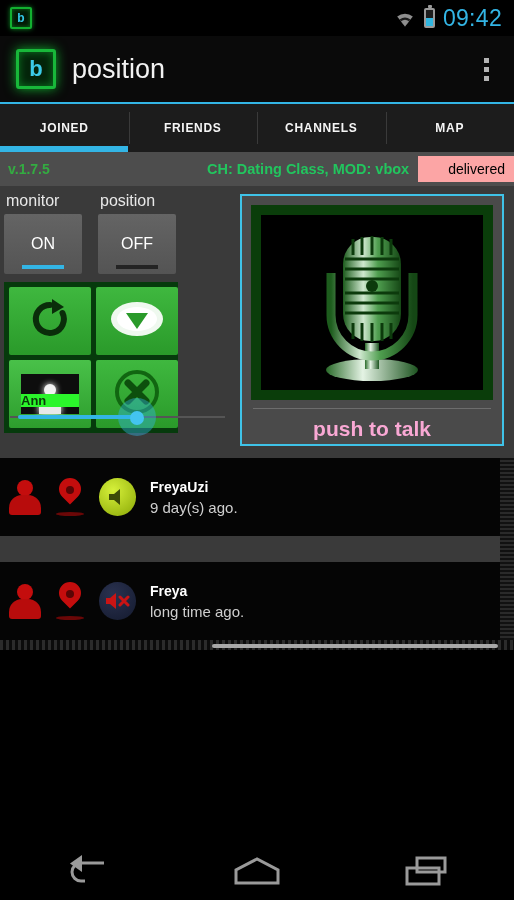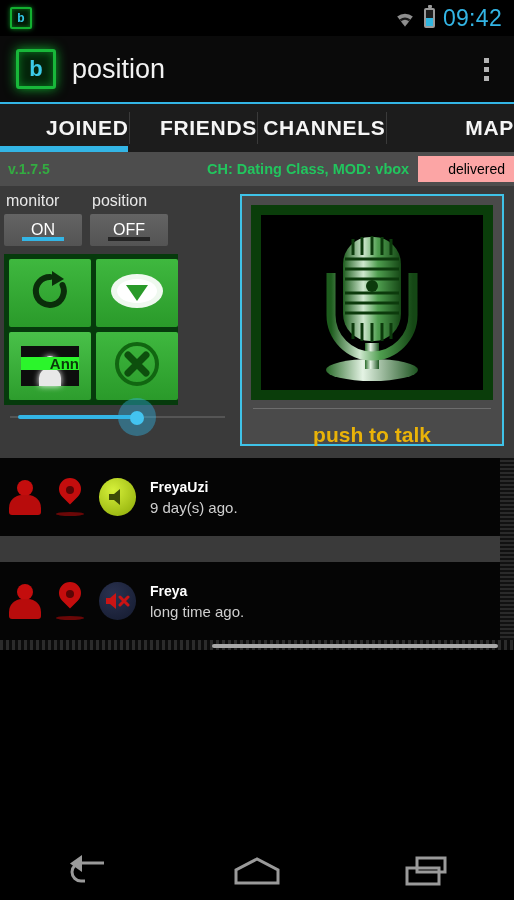--- a/index.html
+++ b/index.html
@@ -42,47 +42,47 @@
               box-shadow:0 0 12px #0faa2c, inset 0 0 8px #0c7a22; }
   .app-logo span { color:#3ccbe8; font-size:22px; font-weight:bold; line-height:1; }
   .app-title { color:#f2f2f2; font-size:27px; margin-left:16px; font-weight:400; }
   .overflow-btn { margin-left:auto; width:28px; height:44px; display:flex;
                   flex-direction:column; align-items:center;
                   justify-content:center; gap:4px; }
   .overflow-btn i { width:5px; height:5px; background:#b4b4b4; display:block; }
 
   
   .tabbar { height:48px; background:#1c1c1c; display:flex; position:relative; }
-  .tab { flex:1; display:flex; align-items:center; justify-content:flex-end;
-         color:#f5f5f5; font-size:21px; font-weight:bold; letter-spacing:0.7px;
+  .tab { flex:1; display:flex; align-items:center; justify-content:center;
+         color:#f5f5f5; font-size:12px; font-weight:bold; letter-spacing:0.7px;
          position:relative; }
   .tab + .tab::before { content:""; position:absolute; left:0; top:8px;
                         bottom:8px; width:1px; background:#3a3a3a; }
   .tab-indicator { position:absolute; left:0; bottom:0; width:128px; height:6px;
                    background:#33b5e5; }
 
   
   .statusstrip { height:34px; background:#4d4d4d; display:flex;
                  align-items:center; padding:0 0 0 8px; }
   .version { color:#2fbd3f; font-size:14px; font-weight:bold; opacity:.85; }
   .ch-info { margin-left:auto; color:#22c55e; font-size:14.5px; font-weight:bold;
              padding-right:9px; }
   .delivered { background:#fca5a5; color:#000; font-size:14px;
                height:26px; display:flex; align-items:center;
                padding:0 9px 0 30px; }
 
   
   .panel { height:272px; background:#3a3a3a; position:relative;
            display:flex; }
   .ctrl-left { width:236px; padding:6px 0 0 0; position:relative; }
-  .toggles { display:flex; padding-left:4px; gap:8px; }
+  .toggles { display:flex; padding-left:4px; gap:16px; }
   .toggle { width:78px; }
   .toggle-label { color:#e8e8e8; font-size:16px; padding-left:2px;
                   margin-bottom:4px; }
-  .toggle-btn { height:32px; background:#5a5a5a; border-radius:2px;
+  .toggle-btn { height:60px; background:#5a5a5a; border-radius:2px;
                 display:flex; flex-direction:column; align-items:center;
                 justify-content:center; position:relative;
                 background-image:linear-gradient(#646464,#545454); }
   .toggle-btn span { color:#fff; font-size:16px; }
   .toggle-underline { position:absolute; bottom:5px; width:42px; height:4px;
                       background:#33b5e5; }
   .toggle-underline.off { background:#242424; }
 
   .grid { margin:8px 0 0 4px; width:174px; background:#063a0c;
           display:grid; grid-template-columns:82px 82px;
@@ -94,23 +94,23 @@
   .avatar-inner { width:58px; height:40px; background:#0d0d0d;
                   position:relative; display:flex; align-items:flex-end;
                   justify-content:center; }
   .avatar-person { width:22px; height:30px; position:relative; }
   .avatar-person::before { content:""; position:absolute; top:0; left:5px;
       width:12px; height:12px; border-radius:50%; background:#f0f0f0;
       box-shadow:0 0 6px #fff; }
   .avatar-person::after { content:""; position:absolute; top:12px; left:0;
       width:22px; height:18px; background:#e8e8e8;
       border-radius:10px 10px 0 0; box-shadow:0 0 6px #fff; }
-  .avatar-name { position:absolute; bottom:16px; left:0; right:0; height:13px;
-                 background:#2bf52b; color:#0a3a0a; font-size:15px;
-                 font-weight:bold; text-align:right; line-height:13px; }
+  .avatar-name { position:absolute; bottom:7px; left:0; right:0; height:13px;
+                 background:#2bf52b; color:#0a3a0a; font-size:13px;
+                 font-weight:bold; text-align:left; line-height:13px; }
 
   .slider-wrap { position:absolute; left:10px; bottom:26px; width:215px;
                  height:30px; }
   .slider-track { position:absolute; top:14px; left:0; right:0; height:2px;
                   background:#555; }
   .slider-fill { position:absolute; top:13px; left:8px; width:118px; height:4px;
                  background:#33b5e5; border-radius:2px; }
   .slider-halo { position:absolute; top:0; left:108px; width:38px; height:38px;
                  border-radius:50%; background:rgba(51,181,229,.42);
                  transform:translateY(-4px); }
@@ -118,22 +118,22 @@
                   height:14px; border-radius:50%; background:#43c4f0; }
 
   
   .ptt { position:absolute; left:240px; top:8px; width:264px; height:252px;
          border:2px solid #3fc3e8; background:#4a4a4a; padding:9px; }
   .ptt-inner { height:195px; background:#0a3d0a; padding:10px;
                display:flex; align-items:center; justify-content:center; }
   .mic-box { width:100%; height:100%; background:#000; display:flex;
              align-items:center; justify-content:center; }
   .ptt-sep { height:1px; background:#6d6d6d; margin:8px 2px 0 2px; }
-  .ptt-label { text-align:center; color:#eab308; font-size:21px;
-               font-weight:bold; margin-top:14px; }
+  .ptt-label { text-align:center; color:#f9a8d4; font-size:21px;
+               font-weight:bold; margin-top:8px; }
 
   
   .welcome { height:26px; background:#4d4d4d; color:#fff; font-size:16px;
              display:flex; align-items:center; justify-content:flex-end;
              padding-right:8px; }
 
   
   .list { background:#000; position:relative; }
   .row { height:78px; background:#050505; display:flex; align-items:center;
          padding-left:8px; position:relative; }

